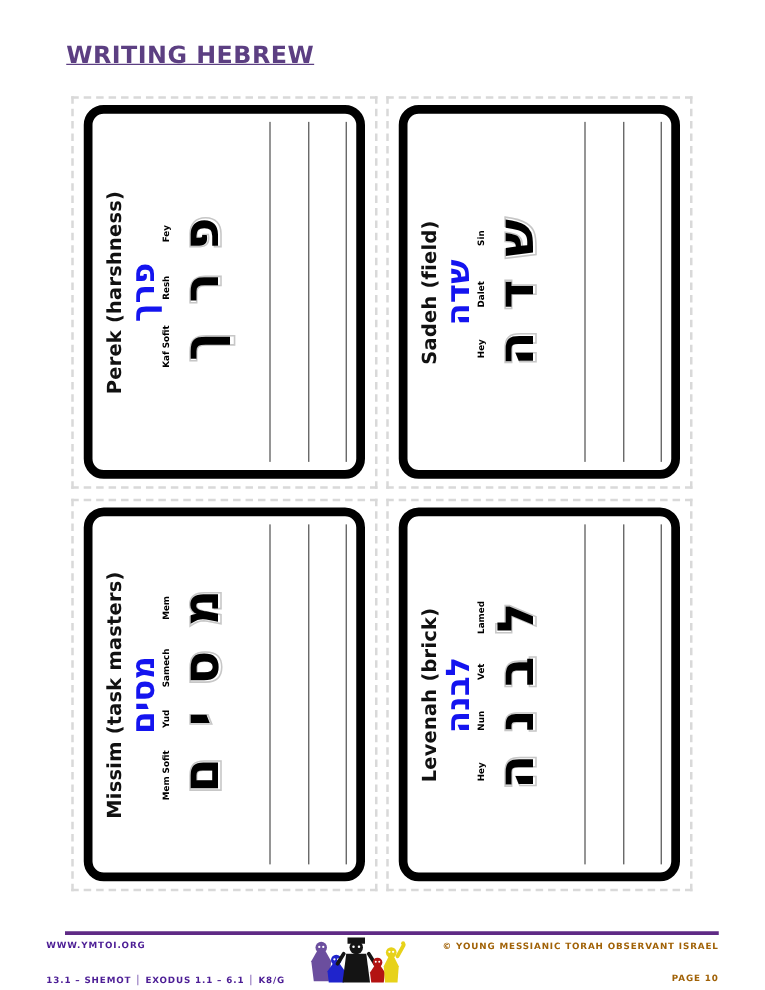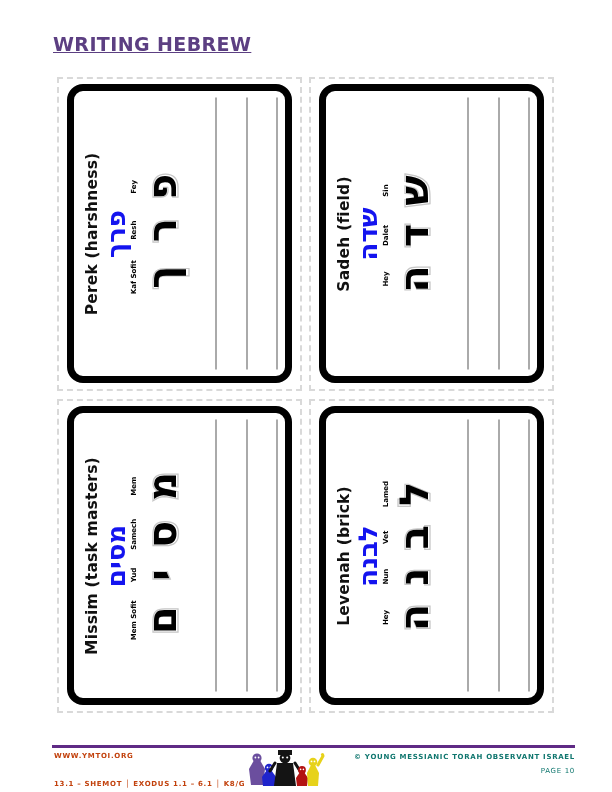--- a/index.html
+++ b/index.html
@@ -52,26 +52,26 @@
     transform:translate(-50%,-50%) scale(1.13);
     color:transparent;-webkit-text-stroke:1.1px #c7c7c7;z-index:0;
   }
   .lines{position:absolute;left:7px;right:6px;top:0;bottom:0;pointer-events:none;}
   .pline{position:absolute;left:0;right:0;border-top:1.4px solid #565656;}
   .pline.l1{top:141px;} .pline.l2{top:172px;} .pline.l3{top:202px;}
   
   .footer-rule{
     position:absolute;left:52px;top:745px;width:523px;height:2.5px;background:#5f2a85;
   }
-  .footer-left{position:absolute;left:54px;top:752px;color:#c2410c;}
+  .footer-left{position:absolute;left:37px;top:752px;color:#4c1d95;}
   .footer-left .fl1{font-size:7px;font-weight:bold;letter-spacing:0.7px;}
   .footer-left .fl2{font-size:7px;font-weight:bold;letter-spacing:0.7px;margin-top:20px;}
-  .footer-right{position:absolute;right:37px;top:753px;color:#0f766e;text-align:right;}
+  .footer-right{position:absolute;right:37px;top:753px;color:#a16207;text-align:right;}
   .footer-right .fr1{font-size:7px;font-weight:bold;letter-spacing:0.7px;}
-  .footer-right .fr2{font-size:7px;font-weight:normal;letter-spacing:0.7px;margin-top:6px;}
+  .footer-right .fr2{font-size:7px;font-weight:bold;letter-spacing:0.7px;margin-top:18px;}
   .footer-logo{position:absolute;left:245px;top:747px;width:80px;height:40px;}
 </style>
 </head>
 <body>
 
 <div class="page-title">WRITING HEBREW</div>
 
 <div class="cell c1">
   <div class="card">
     <div class="rot">

